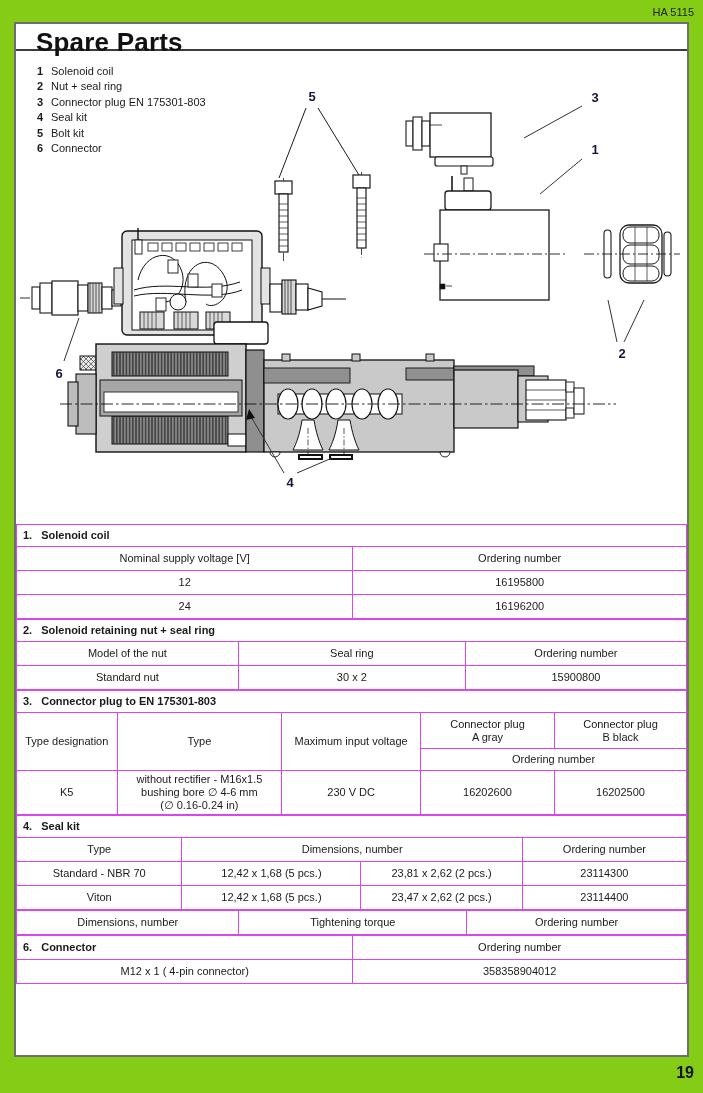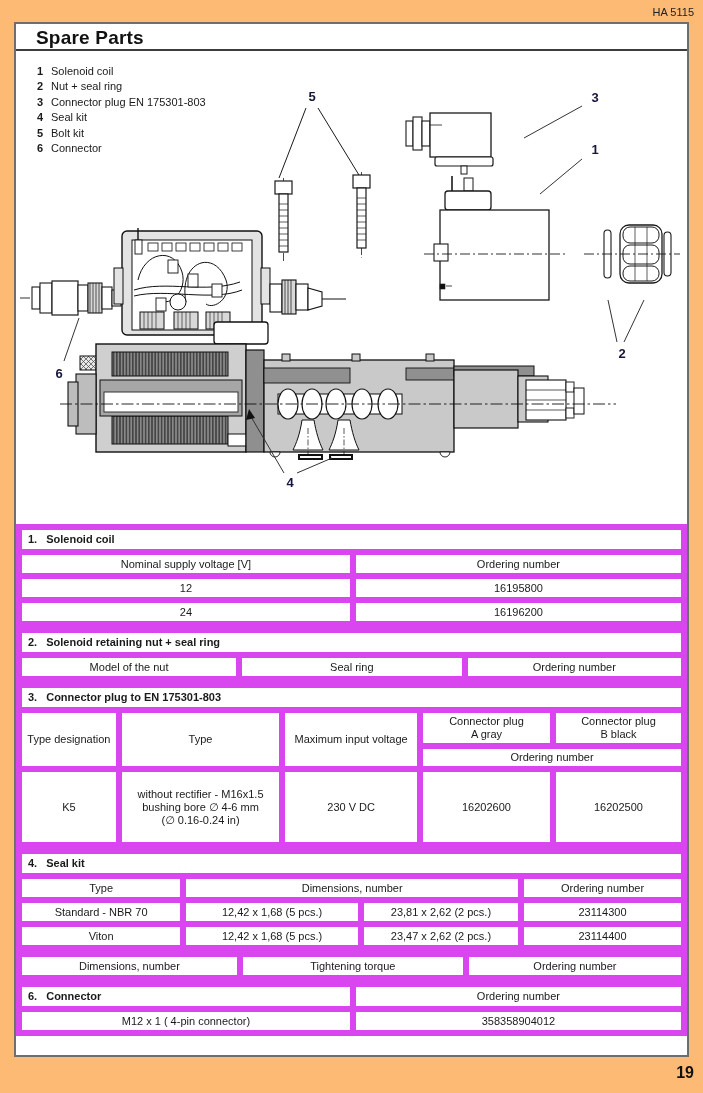--- a/index.html
+++ b/index.html
@@ -1,42 +1,42 @@
 <!DOCTYPE html>
 <html><head>
 <meta charset="utf-8">
 <style>
   * { margin:0; padding:0; box-sizing:border-box; }
   html,body { width:703px; height:1093px; background:#ffffff;
     font-family:"Liberation Sans","DejaVu Sans",sans-serif; color:#1a1a1a; }
-  .page { position:relative; width:703px; height:1093px; background:#fdba74; overflow:hidden; }
+  .page { position:relative; width:703px; height:1093px; background:#84cc16; overflow:hidden; }
 
   .doc-ref { position:absolute; top:6px; right:9px; font-size:11px; color:#222; }
 
   .frame { position:absolute; left:14px; top:22px; width:675px; height:1035px;
     border:2px solid #6e6e6e; background:#fff; }
 
   .title-bar { position:absolute; left:0; top:0; width:100%; height:27px;
     border-bottom:2px solid #3c3c3c; }
-  .title-bar h1 { font-size:19px; font-weight:bold; padding:3px 0 0 20px; letter-spacing:0.2px; color:#111; }
+  .title-bar h1 { font-size:26px; font-weight:bold; padding:3px 0 0 20px; letter-spacing:0.2px; color:#111; }
 
   .parts-list { position:absolute; left:21px; top:40px; font-size:11px; line-height:15.4px; }
   .parts-list .pl-num { font-weight:bold; display:inline-block; min-width:11px; }
   .parts-list .pl-label { margin-left:3px; }
 
   .diagram { position:absolute; left:0; top:60px; width:671px; height:440px; }
 
   .tables { position:absolute; left:0; top:500px; width:671px; }
   table { width:100%; border-collapse:collapse; table-layout:fixed; font-size:11px; }
-  td,th { border:6px solid #d946ef; text-align:center; vertical-align:middle;
+  td,th { border:1px solid #d946ef; text-align:center; vertical-align:middle;
     padding:2px 3px; height:24px; line-height:13px; font-weight:normal; color:#1a1a1a; }
   td.section { text-align:left; font-weight:bold; padding:3px 6px; height:22px; font-size:11px; }
   td.section .sec-title { margin-left:9px; }
   .pre { white-space:pre-line;text-align:center; }
-  td.tall { height:76px; }
+  td.tall { height:44px; }
 
   .footer { position:absolute; left:0; top:1062px; width:703px; height:26px; }
   .logo { position:absolute; right:46px; top:2px; width:42px; }
   .logo-row1 { display:flex; align-items:center; height:9px;margin-top:32px; }
   .logo-argo { font-size:8.5px; font-weight:bold; letter-spacing:-0.3px; line-height:9px; }
   .logo-red { width:13px; height:8px; margin-left:2px; }
   .logo-row2 { display:flex; justify-content:flex-end; margin-top:1px; }
   .logo-hytos-band { width:31px; height:9.5px; display:flex; align-items:center; justify-content:center; }
   .logo-hytos { font-size:7px; font-weight:bold; color:#fff; letter-spacing:-0.2px; line-height:8px; }
   .page-num { position:absolute; right:9px; top:2px; font-size:16px; font-weight:bold; color:#111; }
@@ -281,20 +281,25 @@
         <tbody>
             <tr>
               <td class="section" colspan="3">
           <b>2.</b><b class="sec-title">Solenoid retaining nut + seal ring</b></td>
             </tr>
         <tr>
           <td>Model of the nut</td>
           <td>Seal ring</td>
           <td>Ordering number</td>
             </tr>
+        <tr>
+          <td>Standard nut</td>
+          <td>30 x 2</td>
+          <td>15900800</td>
+            </tr>
       </tbody>
         </table>
 
       <table>
         <colgroup>
             <col style="width:15%">
             <col style="width:24.6%">
             <col style="width:20.7%">
             <col style="width:20%">
             <col style="width:19.7%">

